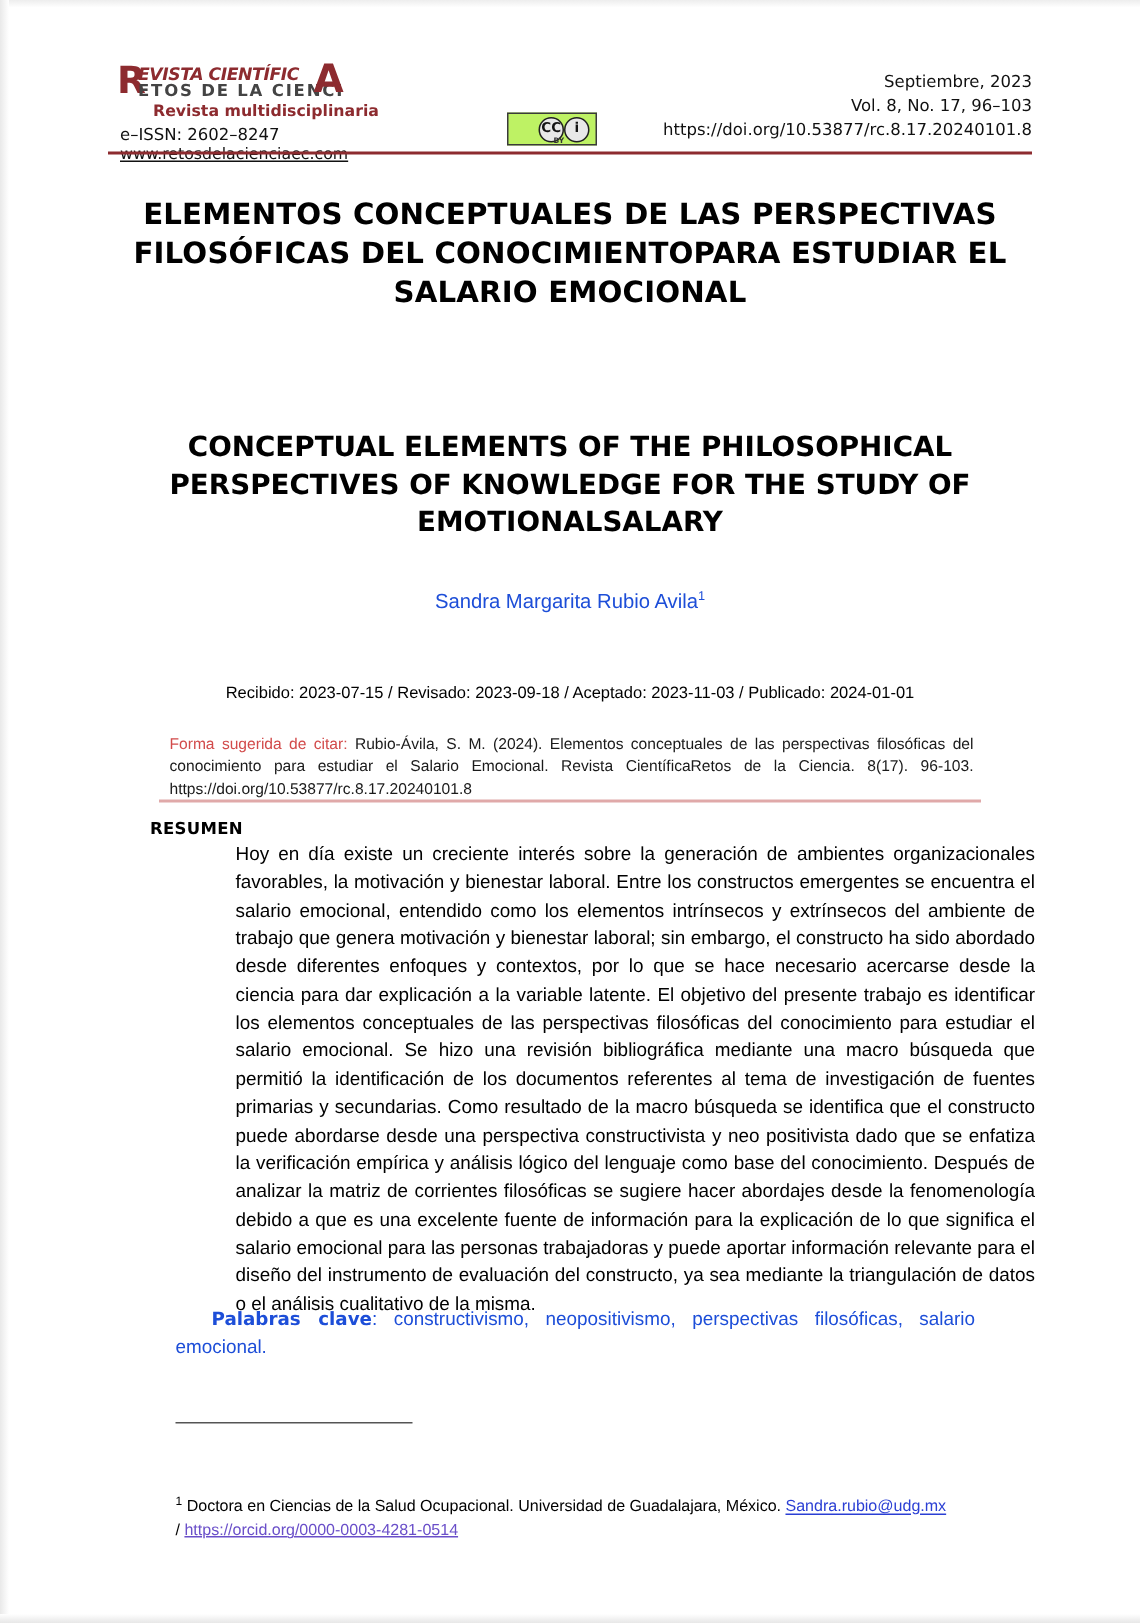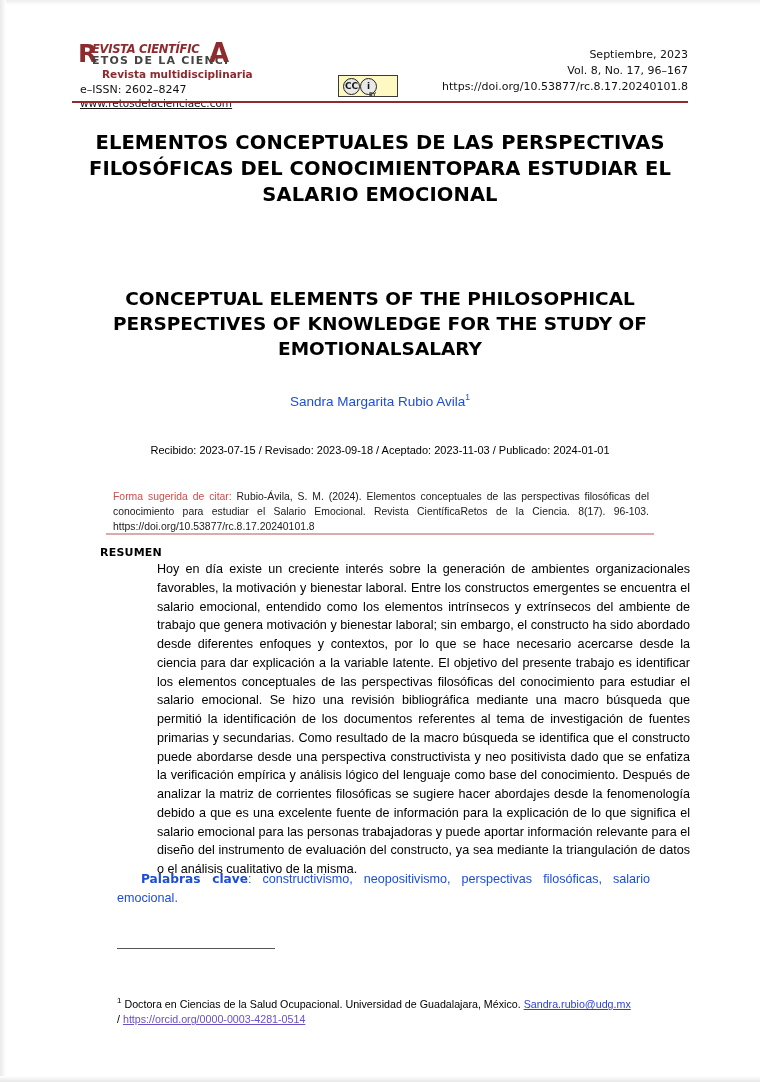--- a/index.html
+++ b/index.html
@@ -132,25 +132,25 @@
     white-space: nowrap;
   }
 
   .cc-badge {
     position: absolute;
     left: 266px;
     top: 33px;
     width: 60px;
     height: 22px;
     border: 1px solid #3a3a3a;
-    background: #fef9c3;
+    background: #bef264;
     box-sizing: border-box;
     display: flex;
     align-items: center;
-    justify-content: flex-start;
+    justify-content: flex-end;
     padding: 0 4px;
   }
   .cc-circle {
     width: 15px; height: 15px;
     border-radius: 50%;
     border: 1.6px solid #202020;
     background: #e8e8e8;
     display: flex;
     align-items: center;
     justify-content: center;
@@ -229,21 +229,21 @@
   }
   .author sup {
     font-size: 8.5px;
     vertical-align: super;
   }
 
   
   .dates {
     position: absolute;
     left: 80px;
-    top: 444px;
+    top: 456px;
     width: 600px;
     text-align: center;
     font-family: "Liberation Sans", sans-serif;
     font-size: 11px;
     color: #000000;
   }
 
   
   .citation {
     position: absolute;
@@ -360,21 +360,21 @@
     </div>
 
     <div class="cc-badge">
       <span class="cc-circle">CC</span>
       <span class="cc-circle">i</span>
       <span class="cc-by-text">BY</span>
     </div>
 
     <div class="journal-meta">
       <div>Septiembre, 2023</div>
-      <div>Vol. 8, No. 17, 96–167</div>
+      <div>Vol. 8, No. 17, 96–103</div>
       <div>https://doi.org/10.53877/rc.8.17.20240101.8</div>
     </div>
   </div>
   <div class="header-rule"></div>
 
   <h1 class="title-es">ELEMENTOS CONCEPTUALES DE LAS PERSPECTIVAS FILOSÓFICAS  DEL CONOCIMIENTOPARA ESTUDIAR EL SALARIO EMOCIONAL</h1>
   <h2 class="title-en">CONCEPTUAL ELEMENTS  OF THE PHILOSOPHICAL PERSPECTIVES  OF KNOWLEDGE FOR THE STUDY OF EMOTIONALSALARY</h2>
 
   <div class="author">
     <span>Sandra Margarita Rubio Avila</span><sup>1</sup>

